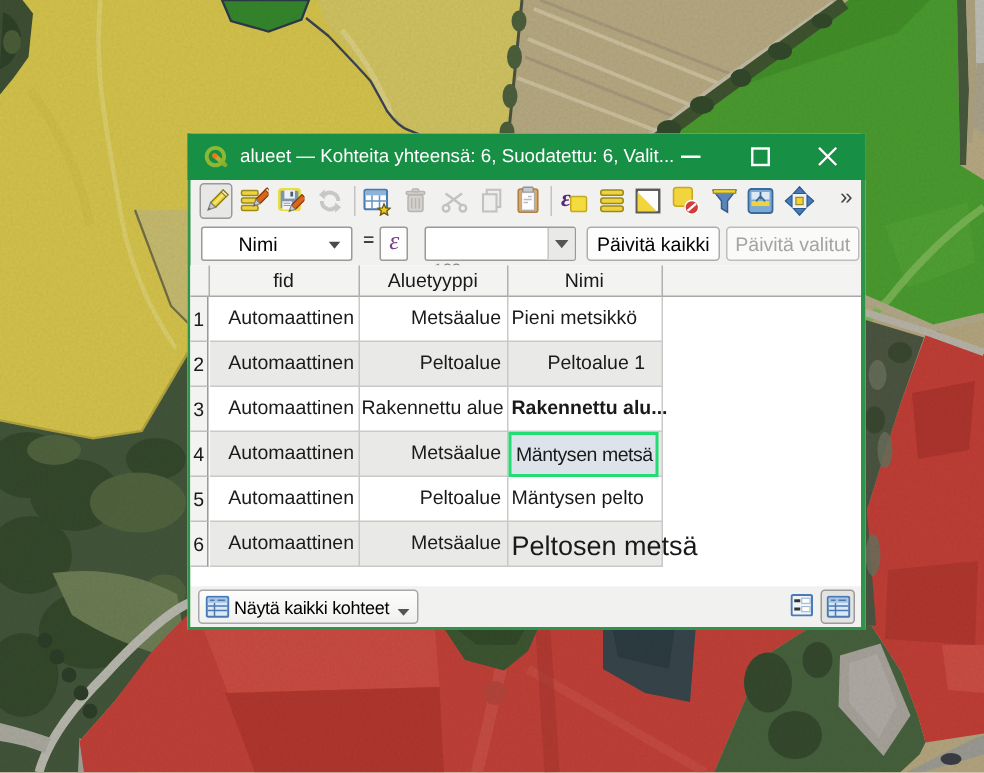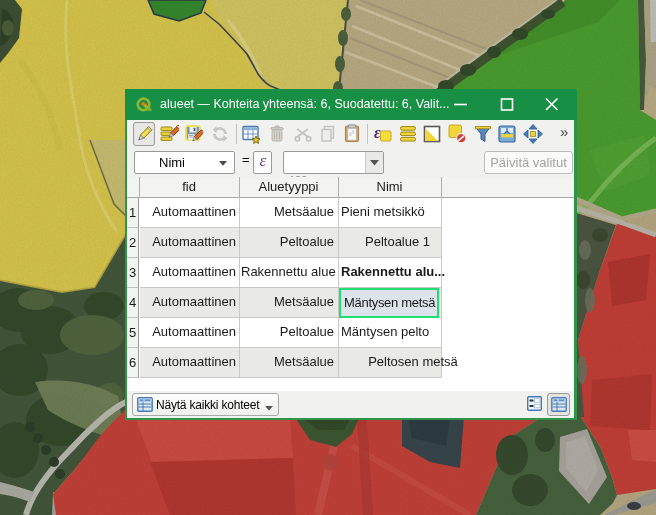--- a/index.html
+++ b/index.html
@@ -308,20 +308,21 @@
       <span class="abs" style="left:5.5px;top:-1px;font-family:'Liberation Serif',serif;font-size:17px;font-style:italic;color:#7a3f8f;">ε</span>
     </div>
     <div class="abs" style="left:156px;top:3px;width:101px;height:23px;background:#fff;border:1px solid #9a9a9a;border-radius:2px;box-sizing:border-box;">
       <span class="abs" style="left:5px;top:22px;font-size:11px;color:#8a8a8a;">123</span>
       <div class="abs" style="right:0;top:0;width:17px;height:21px;background:#e9e9e7;border-left:1px solid #c8c8c8;">
         <svg class="abs" style="left:4px;top:8px;" width="9" height="6" viewBox="0 0 9 6">
               <polygon points="0,0 9,0 4.5,5.5" fill="#555"></polygon>
             </svg>
       </div>
     </div>
+    <div class="abs" style="left:264px;top:3px;width:89px;height:23px;background:#fdfdfd;border:1px solid #adadad;border-radius:3px;box-sizing:border-box;text-align:center;font-size:13px;color:#000;line-height:21px;">Päivitä kaikki</div>
     <div class="abs" style="left:357px;top:3px;width:89px;height:23px;background:#fafaf8;border:1px solid #bdbdbd;border-radius:3px;box-sizing:border-box;text-align:center;font-size:13px;color:#a3a3a3;line-height:21px;">Päivitä valitut</div>
   </div>
 
   <div class="abs" style="left:0;top:88px;width:447px;height:214px;background:#fff;">
     <div class="abs" style="left:0;top:0;width:447px;height:21px;background:#f3f3f1;border-bottom:1px solid #a8a8a8;box-sizing:border-box;"></div>
     <div class="abs" style="left:0;top:0;width:447px;height:21px;font-size:13px;color:#1a1a1a;">
       <span class="abs" style="left:12px;width:100px;text-align:center;top:2px;">fid</span>
       <span class="abs" style="left:112px;width:99px;text-align:center;top:2px;">Aluetyyppi</span>
       <span class="abs" style="left:211px;width:103px;text-align:center;top:2px;">Nimi</span>
     </div>
@@ -381,21 +382,21 @@
             <div class="abs" style="left:214px;top:6px;width:98px;text-align:left;font-size:13px;color:#1a1a1a;white-space:nowrap;">Mäntysen pelto</div>
           </div>
           <div class="abs" style="left:0;top:171px;width:447px;height:30px;">
             <div class="abs" style="left:0;top:0;width:12px;height:30px;background:#f3f3f1;border-right:1px solid #9a9a9a;border-bottom:1px solid #c0c0c0;box-sizing:border-box;font-size:13px;color:#1a1a1a;text-align:center;line-height:29px;">6</div>
             <div class="abs" style="left:13px;top:0;width:302px;height:30px;background:#e9e9e7;border-bottom:1px solid #c9c9c7;box-sizing:border-box;"></div>
             <div class="abs" style="left:112px;top:0;width:1px;height:30px;background:#c9c9c7;"></div>
             <div class="abs" style="left:211px;top:0;width:1px;height:30px;background:#c9c9c7;"></div>
             <div class="abs" style="left:314px;top:0;width:1px;height:30px;background:#c9c9c7;"></div>
             <div class="abs" style="left:20px;top:6px;width:89px;text-align:right;font-size:13px;color:#1a1a1a;">Automaattinen</div>
             <div class="abs" style="left:114px;top:6px;width:93px;text-align:right;font-size:13px;color:#1a1a1a;white-space:nowrap;">Metsäalue</div>
-            <div class="abs" style="left:214px;top:6px;width:98px;text-align:center;font-size:13px;color:#1a1a1a;white-space:nowrap;margin-left:23px;">Peltosen metsä</div>
+            <div class="abs" style="left:214px;top:6px;width:98px;text-align:right;font-size:18px;color:#1a1a1a;white-space:nowrap;">Peltosen metsä</div>
           </div>
           <div class="abs" style="left: 212px; top: 111px; width: 100px; height: 30px; background: rgb(221, 227, 234); border: 2px solid rgb(34, 221, 114); box-sizing: border-box; font-size: 13px; color: rgb(26, 26, 26); line-height: 26px; padding-left: 3px; white-space: nowrap; overflow: hidden; letter-spacing: -0.3px;">Mäntysen metsä</div>
         </div>
   </div>
 
   <div class="abs" style="left:0;top:302px;width:447px;height:27px;background:#f1f1ef;">
     <div class="abs" style="left:5px;top:2px;width:147px;height:23px;background:linear-gradient(#fdfdfd,#f0f0ee);border:1px solid #a8a8a8;border-radius:3px;box-sizing:border-box;">
       <svg class="abs" style="left:4px;top:3px" width="16" height="15" viewBox="0 0 16 15">
         <rect x="0.8" y="0.8" width="14.4" height="13.4" rx="1" fill="#dce9f5" stroke="#4a7ab5" stroke-width="1.4"></rect>
         <rect x="1.5" y="1.5" width="13" height="3.4" fill="#a8c6e4"></rect>

